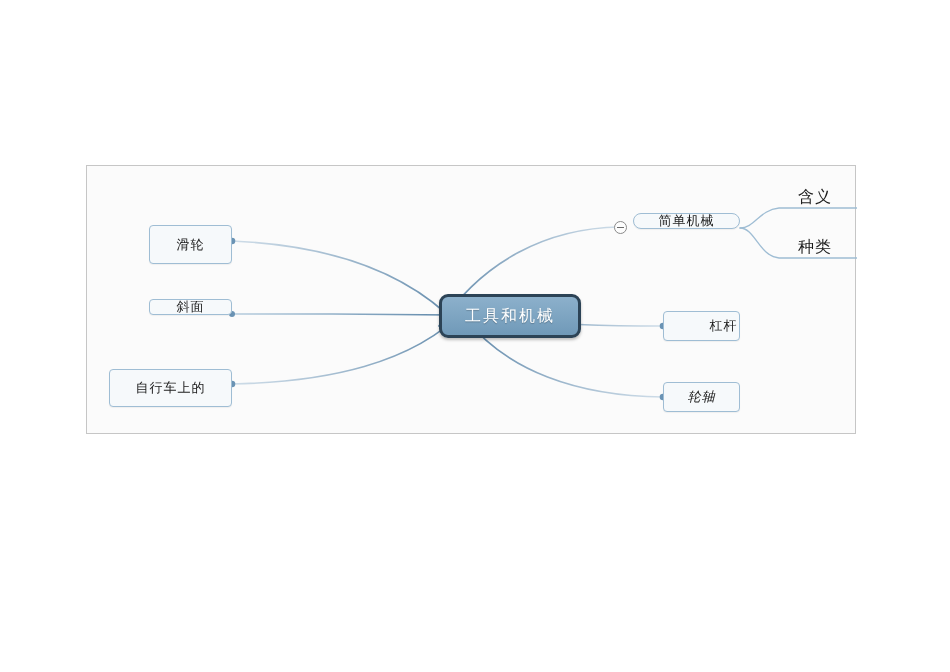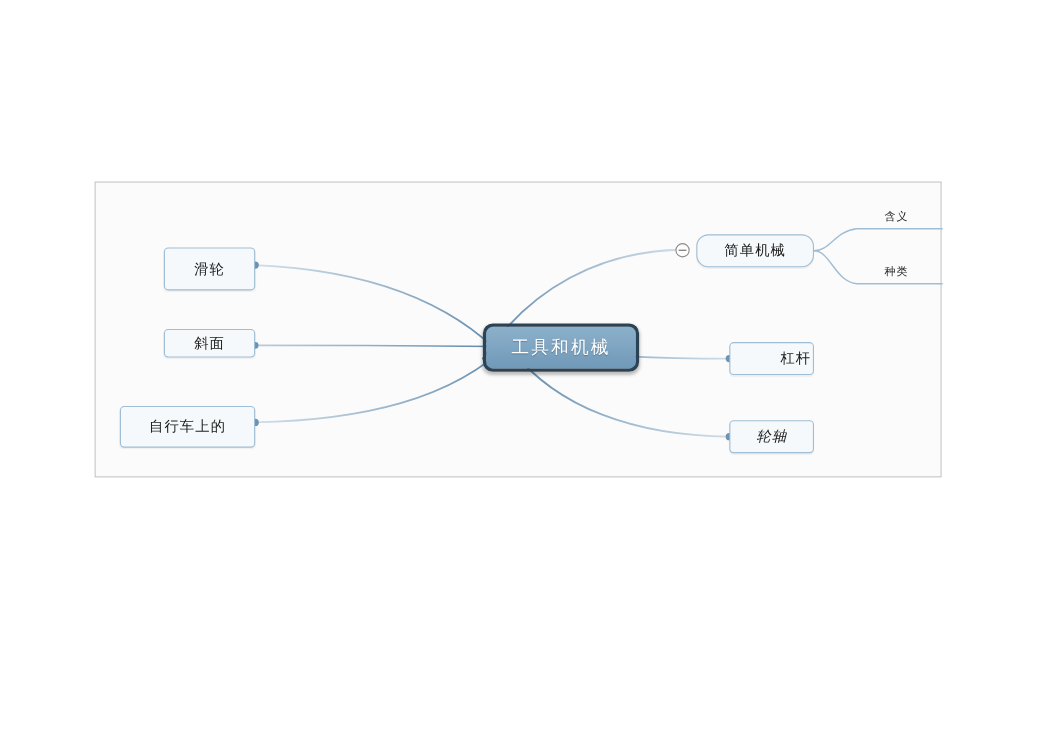--- a/index.html
+++ b/index.html
@@ -68,21 +68,21 @@
     letter-spacing: 2px;
     text-shadow: 0 1px 1px rgba(0,0,0,0.25);
     box-shadow: 0 2px 3px rgba(0,0,0,0.25);
     z-index: 5;
     text-align: center;
   }
 
   
   .node-label {
     color: #1b1b1b;
-    font-size: 10px;
+    font-size: 16px;
     letter-spacing: 1px;
     background: transparent;
     border: none;
   }
 
   
   #collapse-toggle-simple-machine {
     position: absolute;
     width: 13px;
     height: 13px;
@@ -148,29 +148,29 @@
   </svg>
 
   <div class="node" id="node-root" style="left:352px; top:128px; width:142px; height:44px;">
     <span>工具和机械</span>
   </div>
 
   <div class="node node-box" style="left:62px; top:59px; width:83px; height:39px;">
     <span>滑轮</span>
   </div>
 
-  <div class="node node-box" style="left:62px; top:133px; width:83px; height:26px;">
+  <div class="node node-box" style="left:62px; top:133px; width:83px; height:16px;">
     <span>斜面</span>
   </div>
 
   <div class="node node-box" style="left:22px; top:203px; width:123px; height:38px;">
     <span>自行车上的</span>
   </div>
 
-  <div class="node node-box" style="left:546px; top:47px; width:107px; height:30px;border-radius:11px;">
+  <div class="node node-box" style="left:546px; top:47px; width:107px; height:16px;border-radius:11px;">
     <span>简单机械</span>
   </div>
 
   <div id="collapse-toggle-simple-machine" style="left:527px; top:55px;"></div>
 
   <div class="node node-box" style="left:576px; top:145px; width:77px; height:30px;padding-left:44px;">
     <span>杠杆</span>
   </div>
 
   <div class="node node-box" style="left:576px; top:216px; width:77px; height:30px;font-style:italic;">

